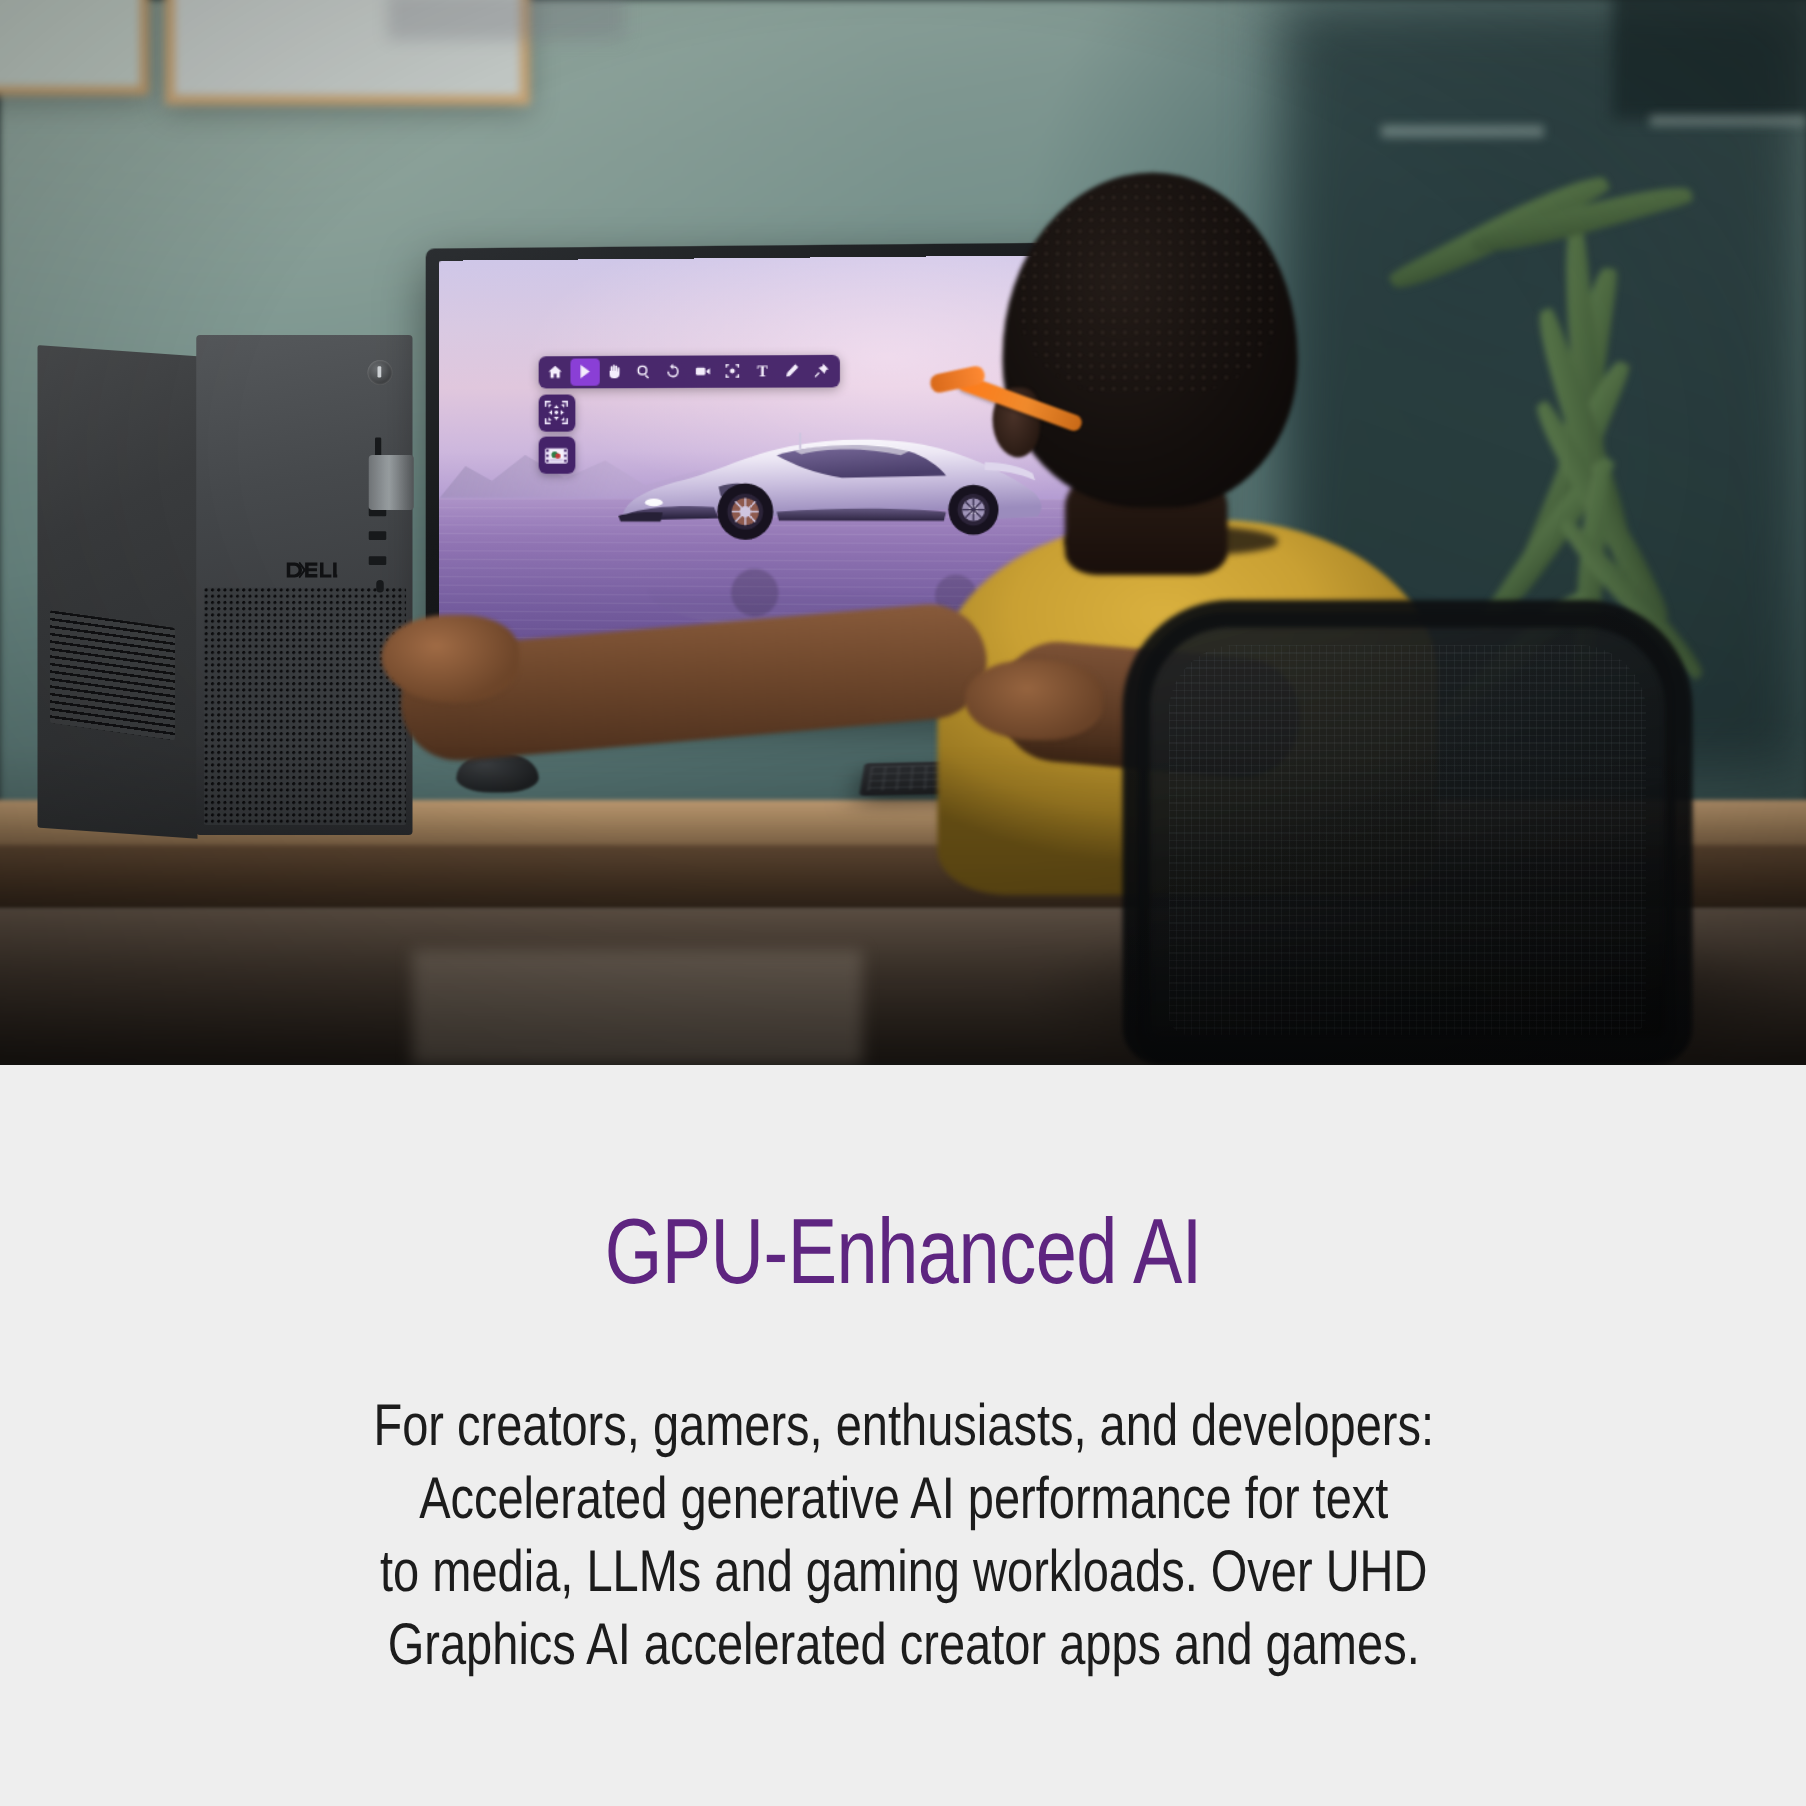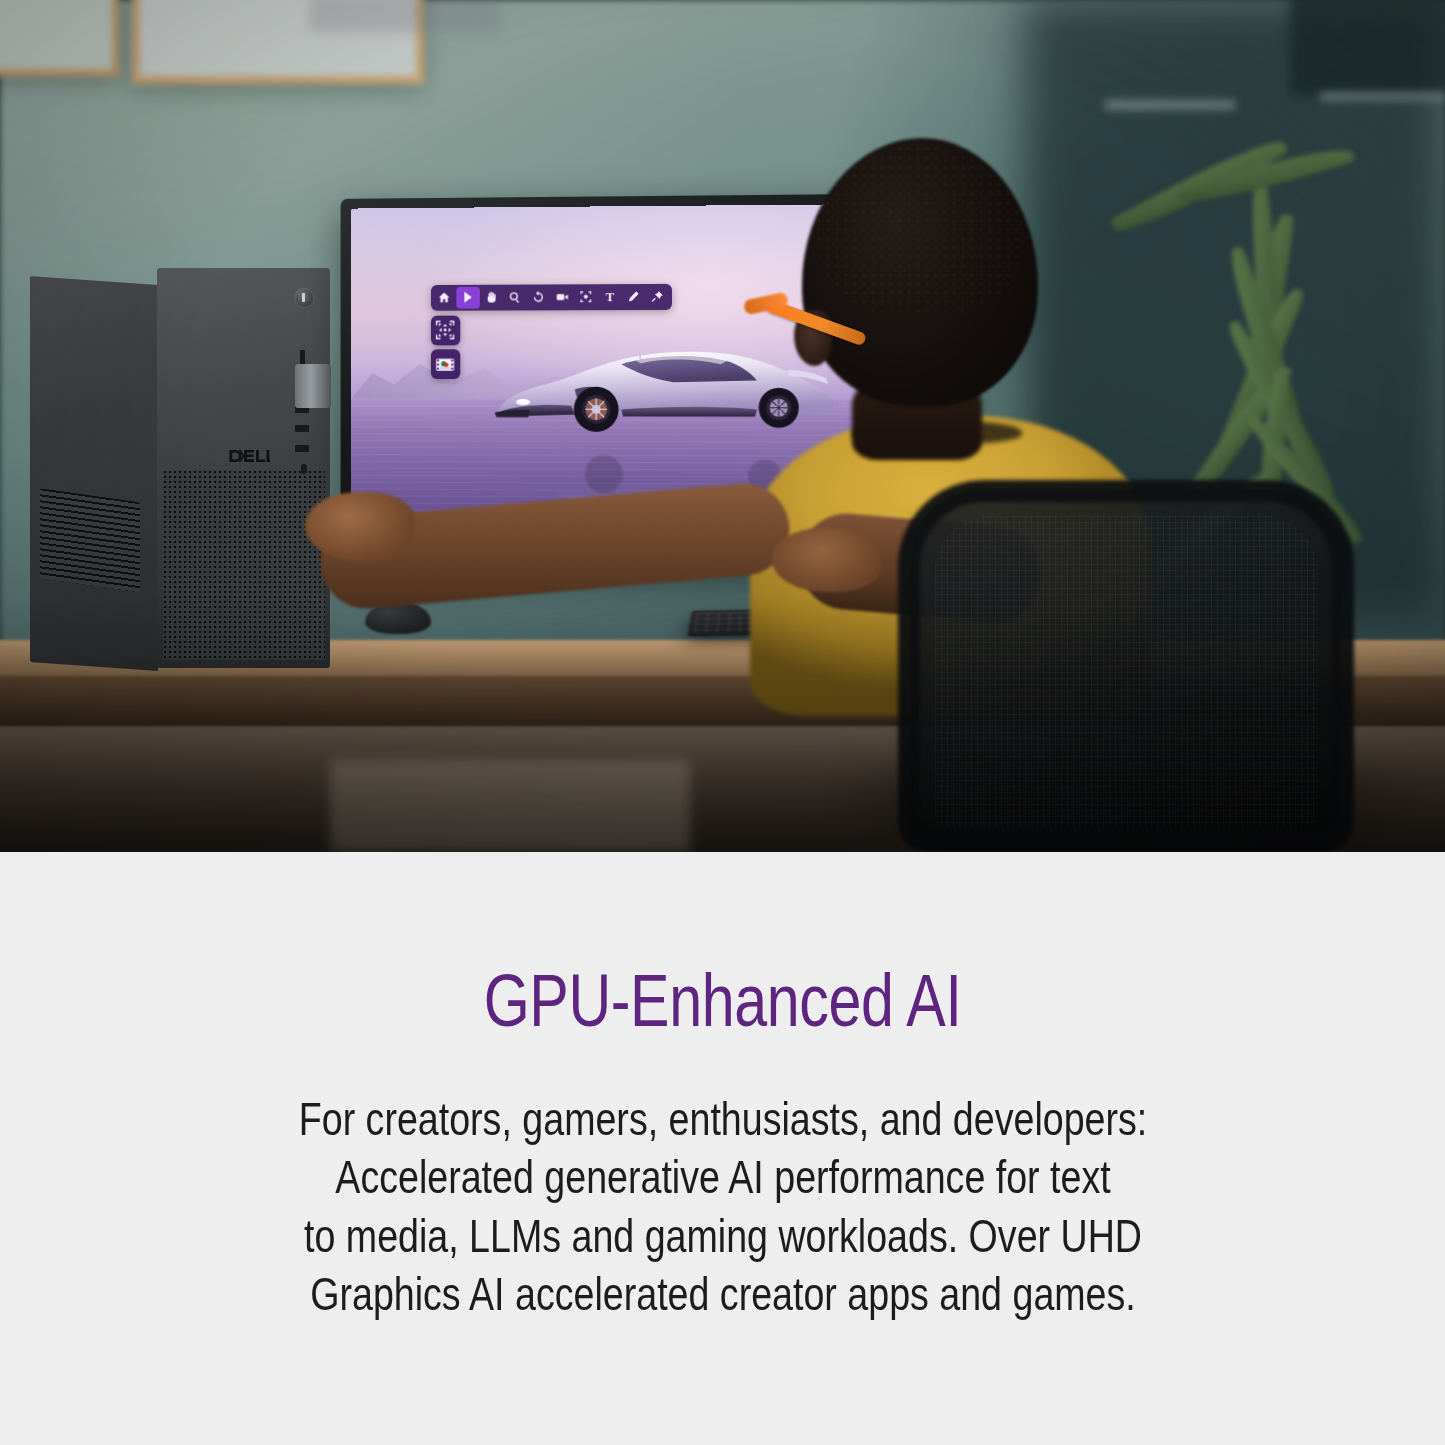--- a/index.html
+++ b/index.html
@@ -433,20 +433,21 @@
 
   
   .caption {
     position: absolute;
     left: 0; top: 852px;
     width: 1445px; height: 593px;
     background: #eeeeee;
     display: flex;
     flex-direction: column;
     align-items: center;
+    gap: 21px;
   }
   .caption-title {
     margin-top: 112px;
     font-family: "Liberation Sans", sans-serif;
     font-size: 74px;
     font-weight: 400;
     color: #5e2580;
     letter-spacing: -0.5px;
     line-height: 1;
     transform: scaleX(0.80);

